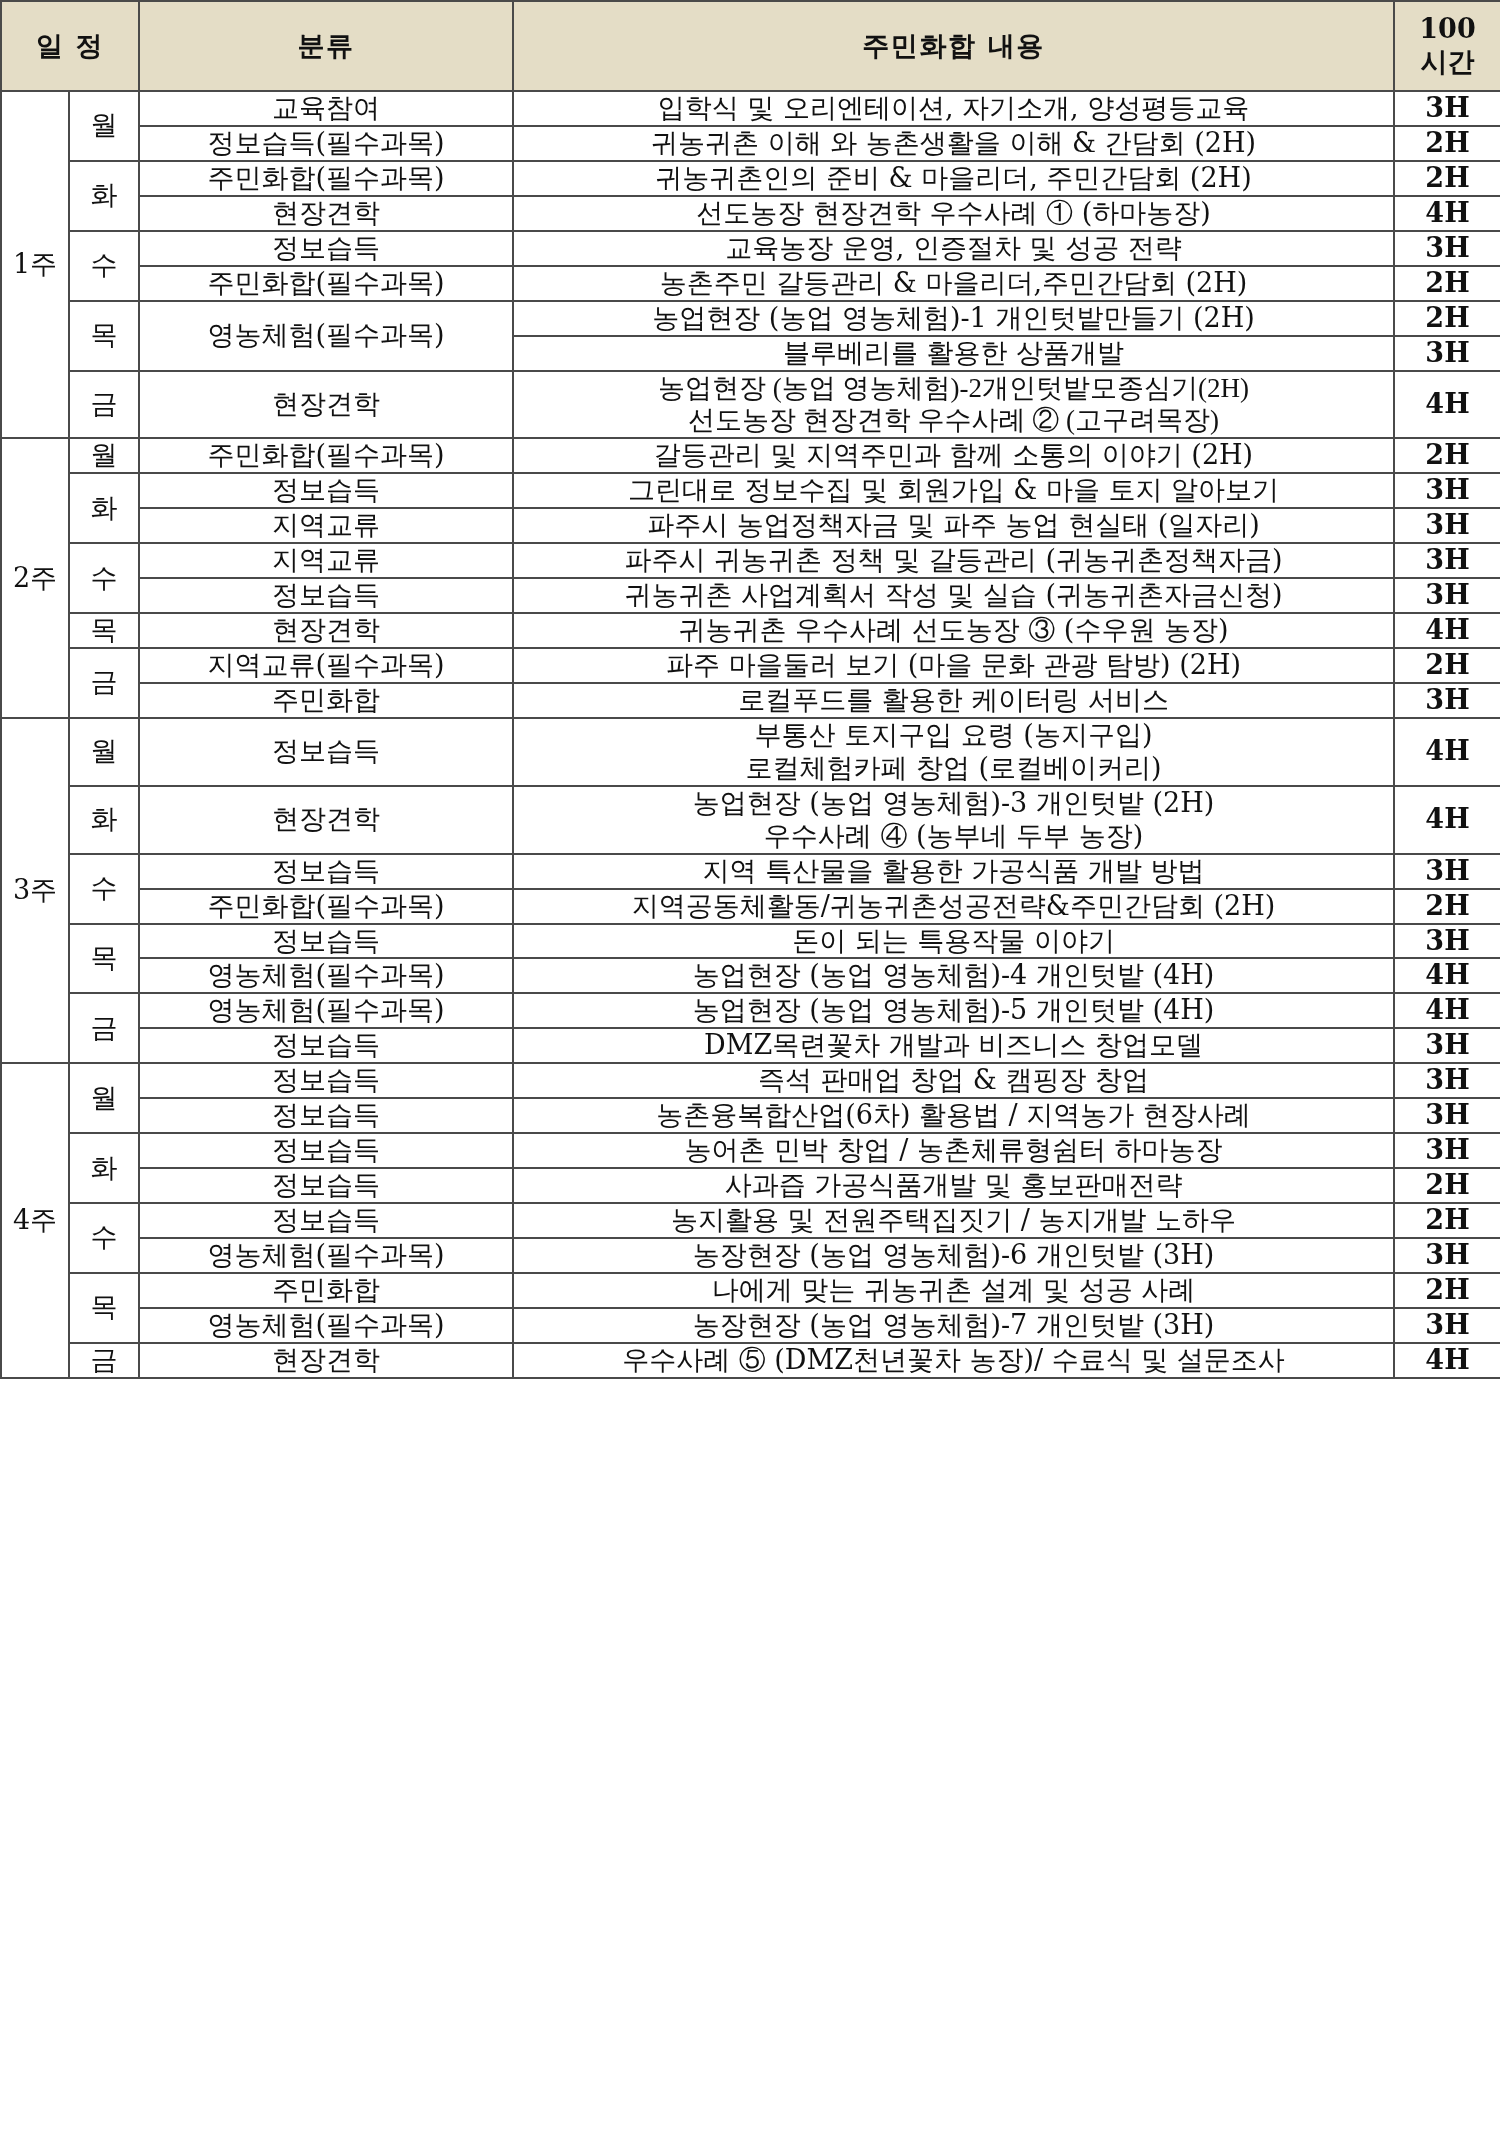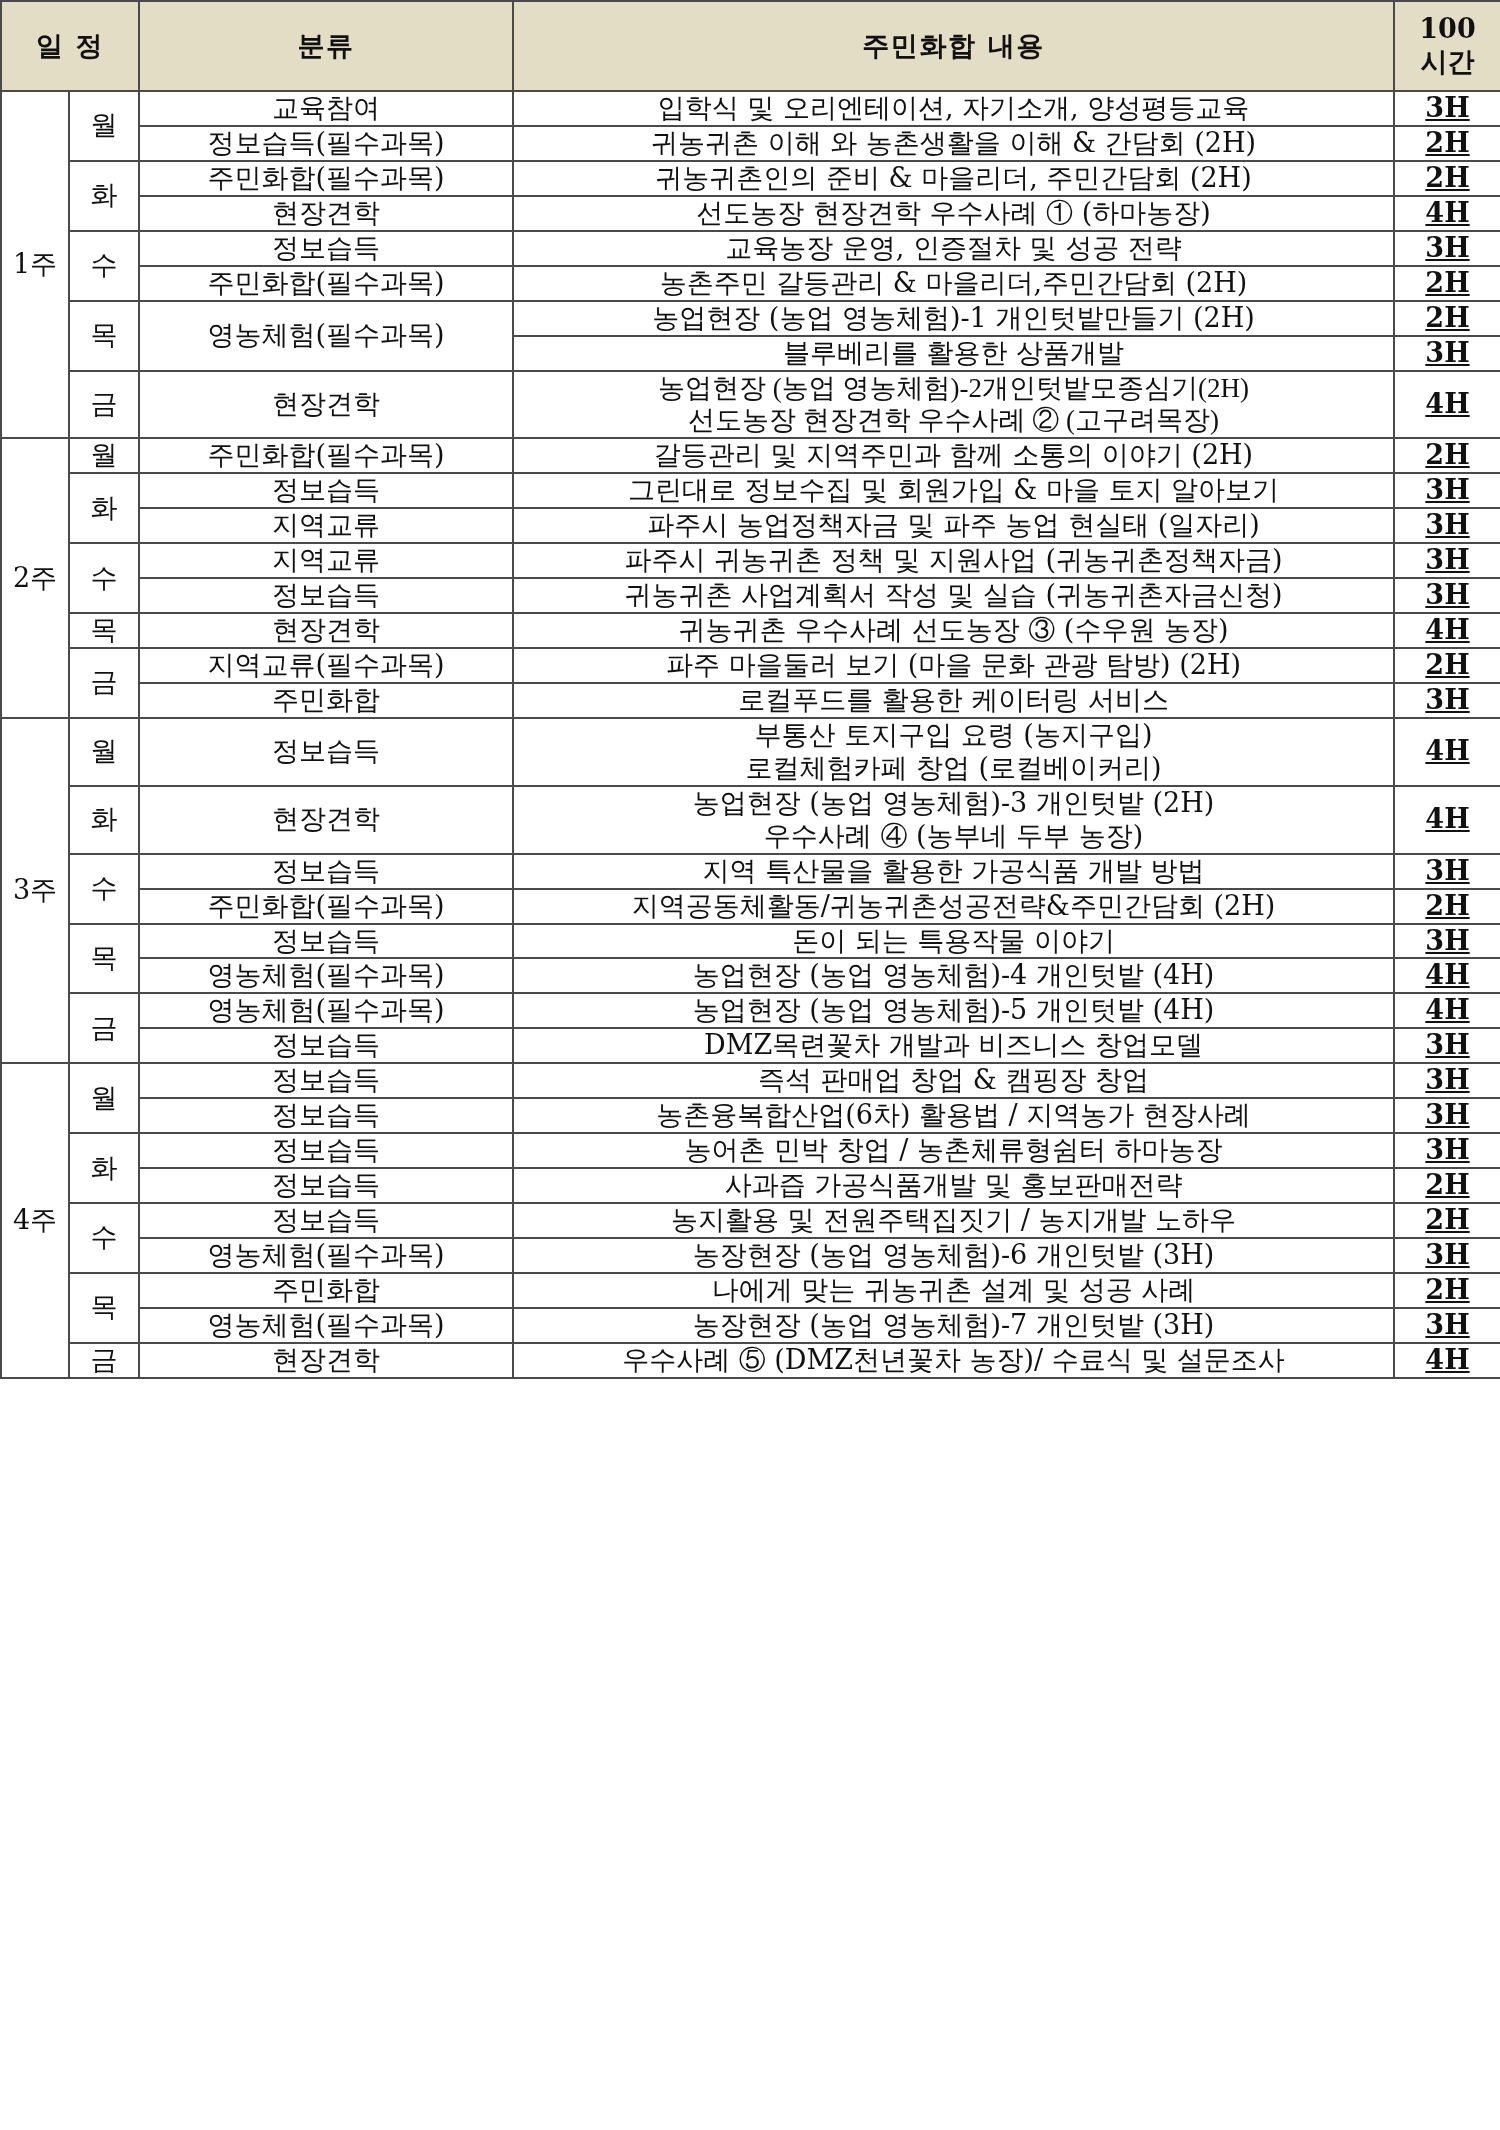--- a/index.html
+++ b/index.html
@@ -63,21 +63,20 @@
     text-align: left;
     padding: 6px 0 6px 16px;
     font-size: 28px;
     white-space: pre-line;
   }
   td.prog-cell.loose { line-height: 1.75; }
   td.prog-cell.tight { line-height: 1.20; font-family: Liberation Serif, serif; }
   td.hours-cell {
     font-weight: bold;
     font-size: 27px;
-    text-decoration: underline;
   }
   tr.week-start > td { border-top: 3px solid #3d3d3d; }
   td.day-start { border-top: 2px solid #4a4a4a; }
   tr.sub > td.cat-cell,
   tr.sub > td.prog-cell,
   tr.sub > td.hours-cell { border-top: 1px solid #9a9a9a; }
 </style>
 </head>
 <body>
 
@@ -166,21 +165,21 @@
         <td class="hours-cell day-start">3H</td>
       </tr>
       <tr class="sub">
         <td class="cat-cell">지역교류</td>
         <td class="prog-cell ">파주시 농업정책자금 및 파주 농업 현실태 (일자리)</td>
         <td class="hours-cell">3H</td>
       </tr>
       <tr>
         <td class="day-cell day-start" rowspan="2">수</td>
         <td class="cat-cell day-start">지역교류</td>
-        <td class="prog-cell day-start">파주시 귀농귀촌 정책 및 지원사업 (귀농귀촌정책자금)</td>
+        <td class="prog-cell day-start">파주시 귀농귀촌 정책 및 갈등관리 (귀농귀촌정책자금)</td>
         <td class="hours-cell day-start">3H</td>
       </tr>
       <tr class="sub">
         <td class="cat-cell">정보습득</td>
         <td class="prog-cell ">귀농귀촌 사업계획서 작성 및 실습 (귀농귀촌자금신청)</td>
         <td class="hours-cell">3H</td>
       </tr>
       <tr>
         <td class="day-cell day-start" rowspan="1">목</td>
         <td class="cat-cell day-start">현장견학</td>

